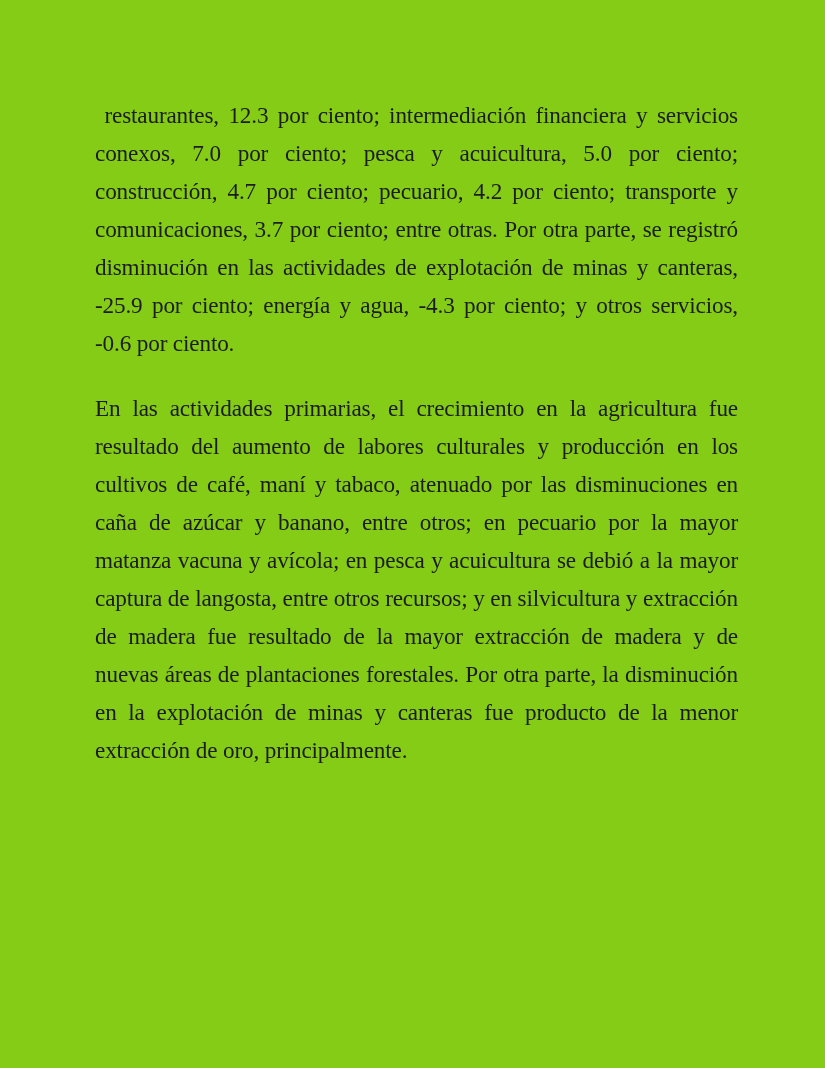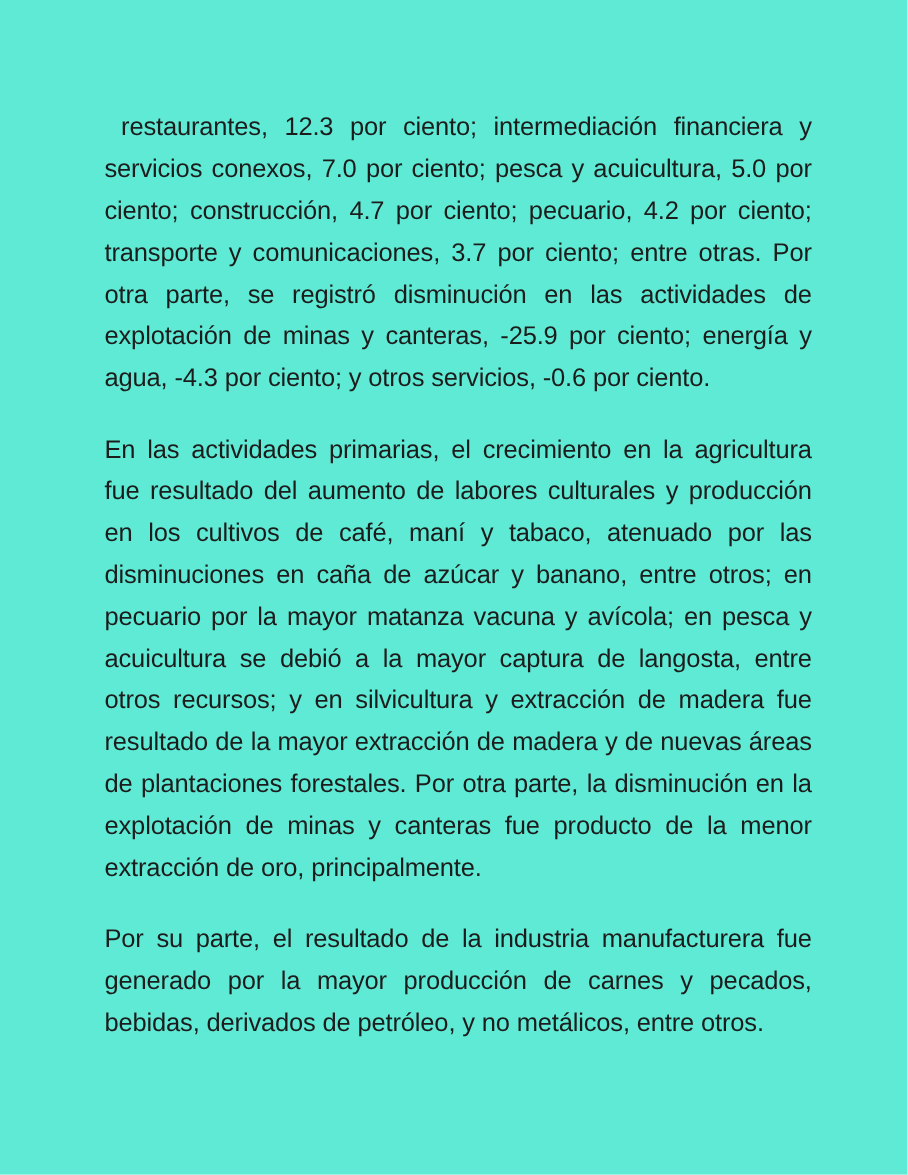--- a/index.html
+++ b/index.html
@@ -11,21 +11,22 @@
     width: 825px;
     height: 1068px;
     position: relative;
     overflow: hidden;
     font-family: "Liberation Sans", "DejaVu Sans", sans-serif;
   }
 
   .page {
     position: absolute;
     inset: 0;
-    background: #5eead4;
+    background: #84cc16;
+    font-family: Liberation Serif, serif;
   }
 
   .text-column {
     position: absolute;
     left: 95px;
     top: 96px;
     width: 643px;
   }
 
   .para {
@@ -55,16 +56,15 @@
 </head>
 <body>
 
 <div class="page">
   <div class="text-column">
 
     <p class="para justify-all"> restaurantes, 12.3 por ciento; intermediación financiera y servicios conexos, 7.0 por ciento; pesca y acuicultura, 5.0 por ciento; construcción, 4.7 por ciento; pecuario, 4.2 por ciento; transporte y comunicaciones, 3.7 por ciento; entre otras. Por otra parte, se registró disminución en las actividades de explotación de minas y canteras, -25.9 por ciento; energía y agua, -4.3 por ciento; y otros servicios, -0.6 por ciento.</p>
 
     <p class="para justify-all">En las actividades primarias, el crecimiento en la agricultura fue resultado del aumento de labores culturales y producción en los cultivos de café, maní y tabaco, atenuado por las disminuciones en caña de azúcar y banano, entre otros; en pecuario por la mayor matanza vacuna y avícola; en pesca y acuicultura se debió a la mayor captura de langosta, entre otros recursos; y en silvicultura y extracción de madera fue resultado de la mayor extracción de madera y de nuevas áreas de plantaciones forestales. Por otra parte, la disminución en la explotación de minas y canteras fue producto de la menor extracción de oro, principalmente.</p>
 
-    <p class="para justify-all">Por su parte, el resultado de la industria manufacturera fue generado por la mayor producción de carnes y pecados, bebidas, derivados de petróleo, y no metálicos, entre otros.</p>
 
   </div>
 </div>
 
 </body></html>

